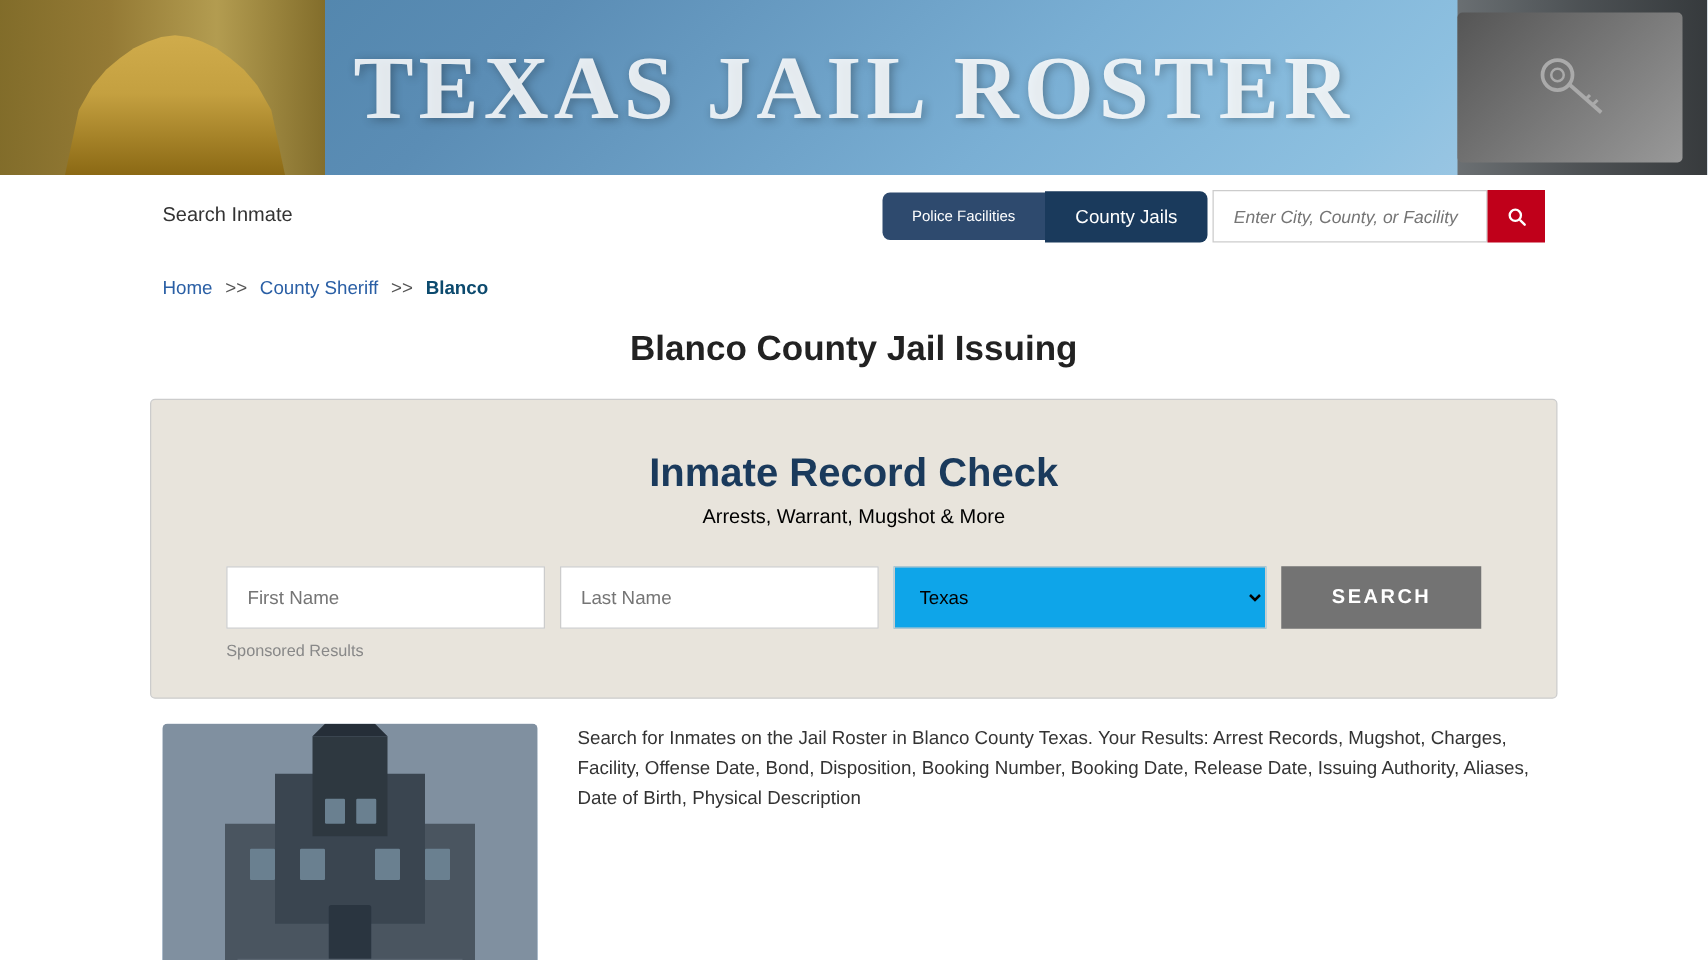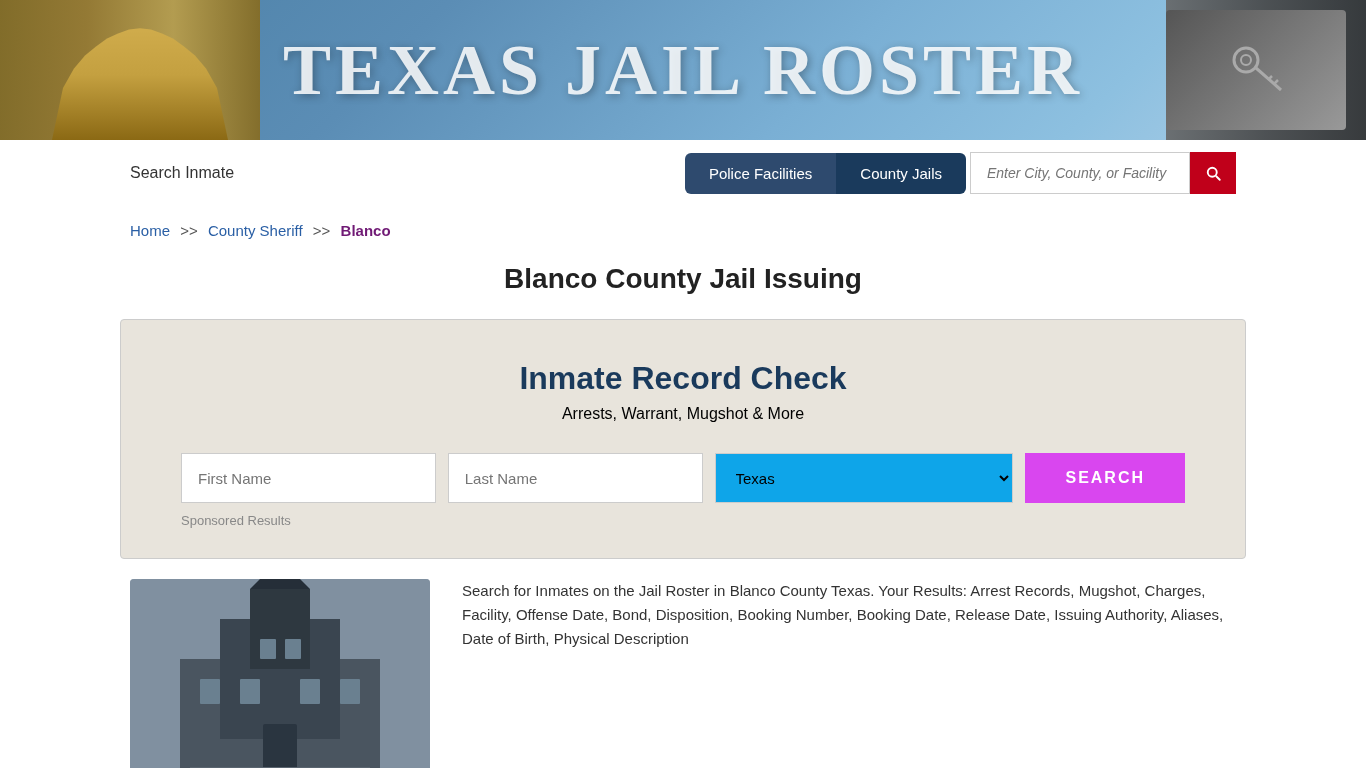--- a/index.html
+++ b/index.html
@@ -81,21 +81,21 @@
     .nav-buttons {
       display: flex;
       align-items: center;
       gap: 0;
     }
     .nav-btn-police {
       background: #2e4a6e;
       color: #fff;
       border: none;
       padding: 12px 24px;
-      font-size: 15px;
+      font-size: 12px;
       cursor: pointer;
       border-radius: 6px 0 0 6px;
     }
     .nav-btn-county {
       background: #1a3a5c;
       color: #fff;
       border: none;
       padding: 12px 24px;
       font-size: 15px;
       cursor: pointer;
@@ -140,21 +140,21 @@
     .breadcrumb a {
       color: #2a5fa5;
       text-decoration: none;
     }
     .breadcrumb .sep {
       margin: 0 6px;
       color: #555;
     }
     .breadcrumb .current {
       font-weight: bold;
-      color: #701a75;
+      color: #0c4a6e;
     }
 
     
     .page-title {
       text-align: center;
       font-size: 28px;
       font-weight: bold;
       color: #222;
       padding: 16px 0 24px;
     }
@@ -198,21 +198,21 @@
       flex: 1.2;
       padding: 12px 16px;
       font-size: 15px;
       border: 1px solid #ccc;
       background: #0ea5e9;
       height: 50px;
       outline: none;
       cursor: pointer;
     }
     .record-check-form .search-btn {
-      background: #d946ef;
+      background: #737373;
       color: #fff;
       border: none;
       padding: 0 40px;
       height: 50px;
       font-size: 16px;
       font-weight: bold;
       letter-spacing: 2px;
       cursor: pointer;
       text-transform: uppercase;
     }

